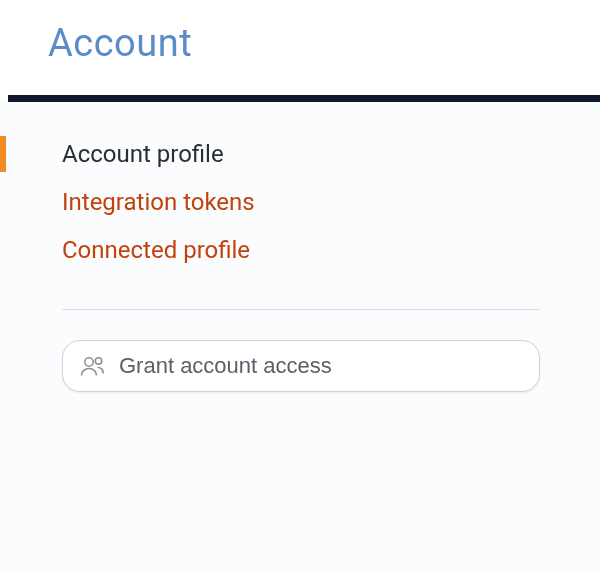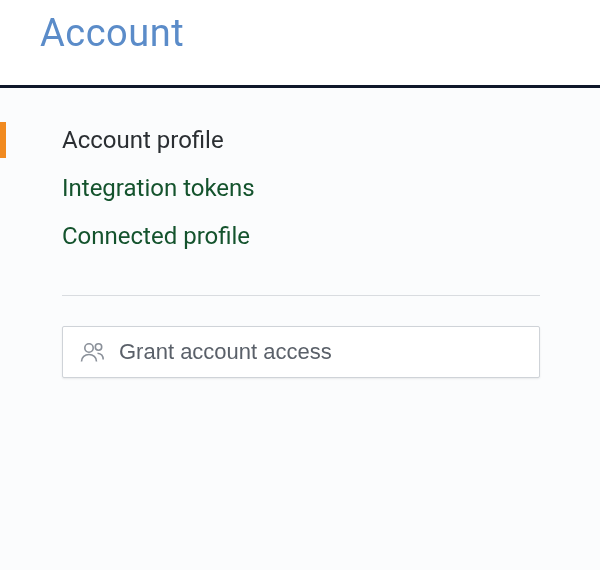--- a/index.html
+++ b/index.html
@@ -8,22 +8,23 @@
       box-sizing: border-box;
     }
     body {
       font-family: -apple-system, BlinkMacSystemFont, "Segoe UI", Roboto, Helvetica, Arial, sans-serif;
       background: #ffffff;
       width: 600px;
       height: 570px;
       overflow: hidden;
     }
     .header {
-      padding: 11px 0 30px 40px;
-      border-bottom: 3px solid #0f172a;
+      padding: 21px 0 30px 40px;
+      border-bottom: 7px solid #0f172a;
+      margin-left: 8px;
     }
     .header-title {
       font-size: 38px;
       font-weight: 400;
       color: #5b8cc9;
       letter-spacing: 0.5px;
     }
     .content {
       background: #fbfcfd;
       height: 100%;
@@ -32,21 +33,21 @@
     .nav-list {
       list-style: none;
     }
     .nav-item {
       padding: 10px 16px 10px 62px;
       position: relative;
       cursor: pointer;
     }
     .nav-item-label {
       font-size: 24px;
-      color: #14532d;
+      color: #c2410c;
       font-weight: 400;
     }
     .nav-item.active::before {
       content: "";
       position: absolute;
       left: 0;
       top: 6px;
       bottom: 6px;
       width: 6px;
       background: #f18a20;
@@ -58,21 +59,21 @@
       margin: 35px 60px 30px 62px;
       border: none;
       border-top: 1px solid #d9dce0;
     }
     .action-button {
       display: flex;
       align-items: center;
       margin: 0 60px 0 62px;
       padding: 12px 16px;
       border: 1px solid #cfd3d8;
-      border-radius: 2px;
+      border-radius: 18px;
       background: #ffffff;
       cursor: pointer;
       box-shadow: 0 1px 2px rgba(0,0,0,0.08);
       width: calc(100% - 122px);
       text-align: left;
     }
     .action-button-icon {
       display: inline-flex;
       width: 28px;
       height: 24px;

